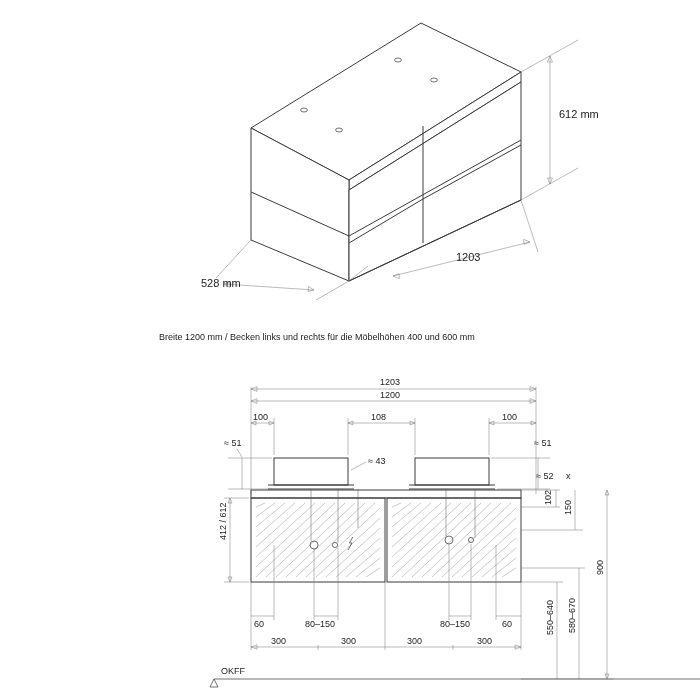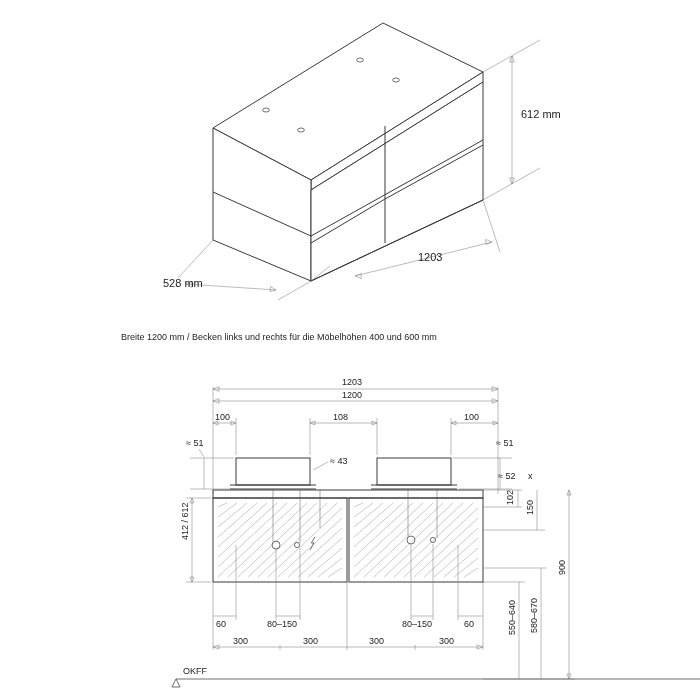--- a/index.html
+++ b/index.html
@@ -11,20 +11,21 @@
     height: 700px;
     background: #ffffff;
     font-family: "Liberation Sans", sans-serif;
     color: #222222;
     overflow: hidden;
   }
   #stage {
     position: relative;
     width: 556px;
     height: 700px;
+    margin-left: 38px;
   }
   svg.drawing {
     position: absolute;
     left: 0;
     top: 0;
     width: 700px;
     height: 700px;
   }
   text {
     font-family: "Liberation Sans", sans-serif;

